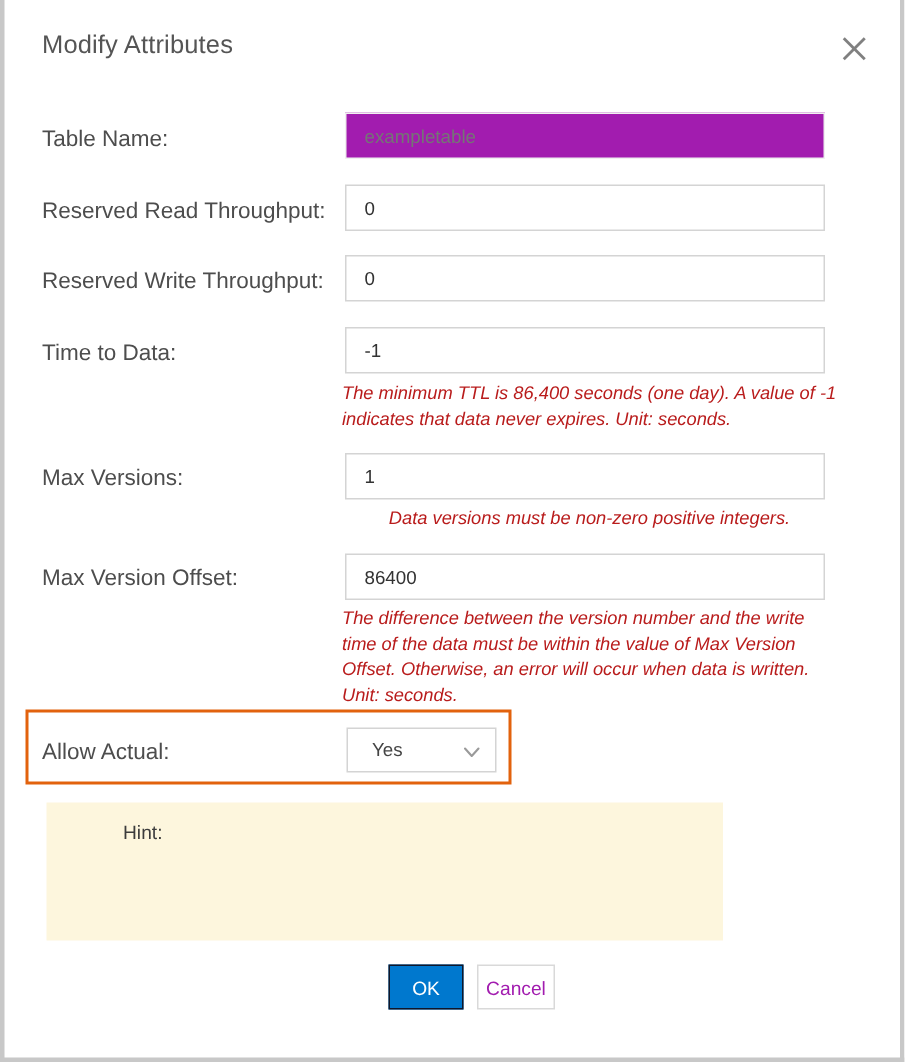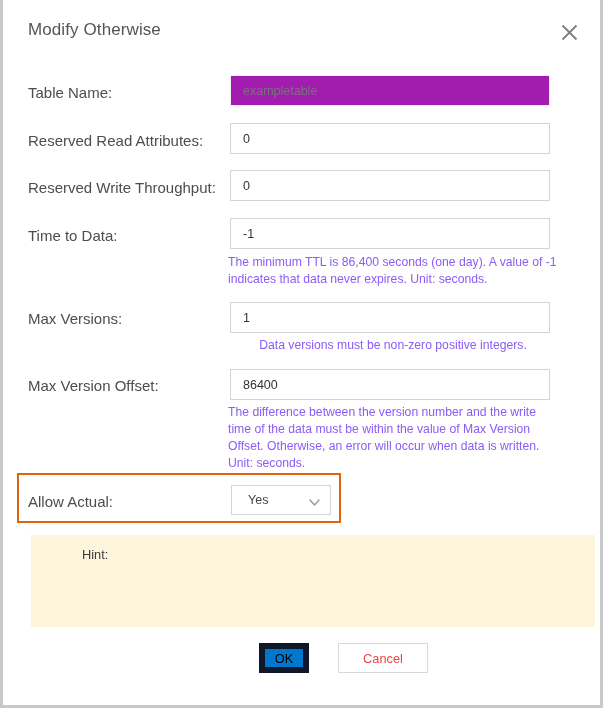--- a/index.html
+++ b/index.html
@@ -100,21 +100,22 @@
     background: #a21caf;
     border-color: #f0f0f0;
     color: #bdbdbd;
   }
   .helper {
     position: absolute;
     left: 225px;
     width: 330px;
     font-size: 12.2px;
     line-height: 17px;
-    color: #8b5cf6;
+    color: #b91c1c;
+    font-style: italic;
   }
 
   
   .select-wrap {
     position: absolute;
     left: 228px;
     width: 90px;
     height: 30px;
   }
   .select-box {
@@ -152,21 +153,21 @@
     border: 2px solid #e2620d;
     box-sizing: border-box;
     pointer-events: none;
   }
 
   
   .hint-panel {
     position: absolute;
     left: 28px;
     top: 535px;
-    width: 564px;
+    width: 451px;
     height: 92px;
     background: #fdf6dd;
     box-sizing: border-box;
     padding: 12px 20px 10px 51px;
   }
   .hint-title {
     font-size: 12.8px;
     color: #3c3c3c;
     margin-bottom: 7px;
   }
@@ -194,58 +195,57 @@
     cursor: pointer;
     border-radius: 0;
     display: flex;
     align-items: center;
     justify-content: center;
   }
   .btn-ok {
     left: 256px;
     width: 50px;
     background: #0078ce;
-    border: 6px solid #0f172a;
-    color: #000000;
+    border: 1px solid #0f172a;
+    color: #ffffff;
   }
   .btn-cancel {
     left: 315px;
-    width: 90px;
+    width: 52px;
     background: #ffffff;
     border: 1px solid #d9d9d9;
-    color: #ef4444;
-    margin-left: 20px;
+    color: #a21caf;
   }
 </style>
 </head>
 <body>
 
 <div class="dialog">
 
   <div class="dlg-header">
-    <div class="dlg-title">Modify Otherwise</div>
+    <div class="dlg-title">Modify Attributes</div>
     <div class="close-btn">
       <svg width="17" height="17" viewBox="0 0 17 17" aria-hidden="true">
         <line x1="1.5" y1="1.5" x2="15.5" y2="15.5" stroke="#808080" stroke-width="1.9"></line>
         <line x1="15.5" y1="1.5" x2="1.5" y2="15.5" stroke="#808080" stroke-width="1.9"></line>
       </svg>
     </div>
   </div>
 
   <div class="form">
 
     <div class="row">
       <div class="row-label" style="top:22px;">Table Name:</div>
       <div class="field" style="top:13px;">
         <input class="txt-input disabled" type="text" disabled="" placeholder="exampletable" style="">
       </div>
     </div>
 
     <div class="row">
-      <div class="row-label" style="top:70px;">Reserved Read Attributes:</div>
+      <div class="row-label" style="top:70px;">Reserved Read Throughput:</div>
       <div class="field" style="top:61px;">
         <input class="txt-input" type="text" value="0" style="">
       </div>
     </div>
 
     <div class="row">
       <div class="row-label" style="top:117px;">Reserved Write Throughput:</div>
       <div class="field" style="top:108px;">
         <input class="txt-input" type="text" value="0" style="">
       </div>

